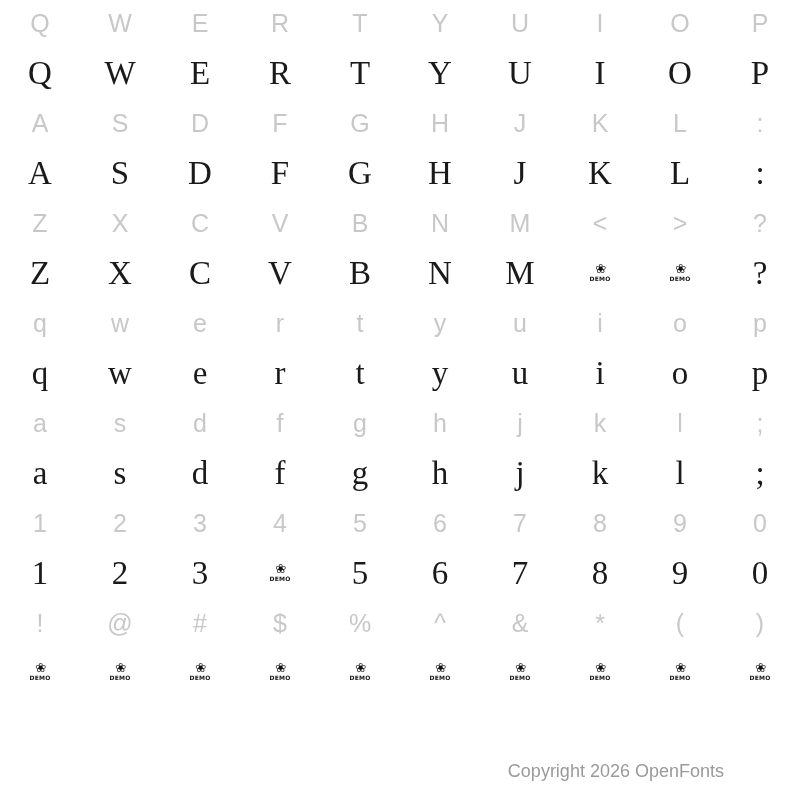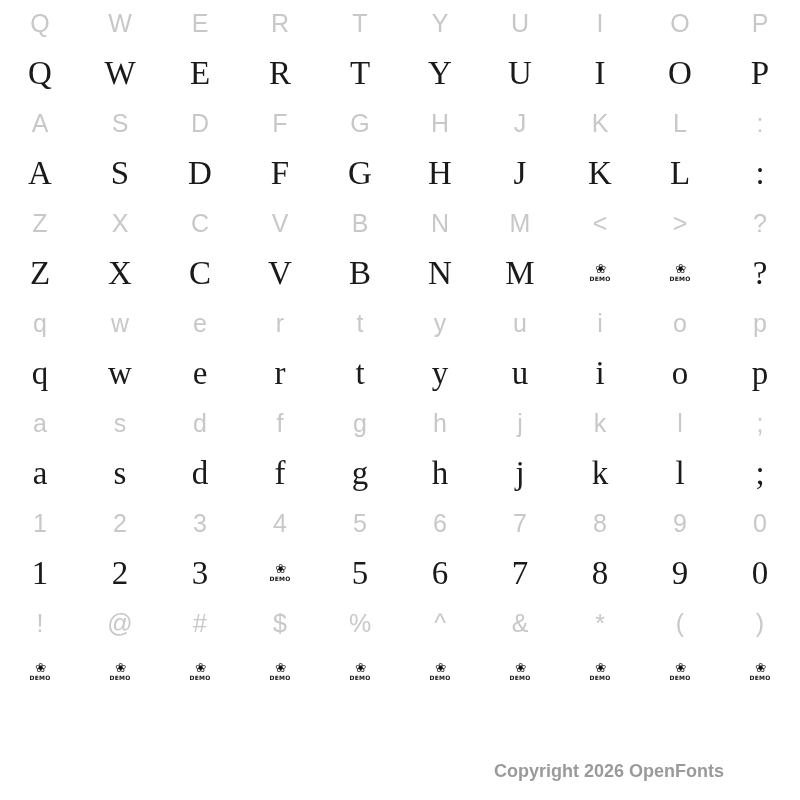--- a/index.html
+++ b/index.html
@@ -95,21 +95,20 @@
   #footer {
     position: absolute;
     left: 0;
     right: 0;
     bottom: 18px;
     text-align: right;
     padding-right: 76px;
     font-family: "Liberation Sans", sans-serif;
     font-size: 18px;
     color: #9a9a9a;
-    font-weight: bold;
   }
 </style>
 </head>
 <body>
 
 <div id="grid">
     <div class="cell">
       <div class="key">Q</div>
       <div class="glyph">Q</div>
     </div>

